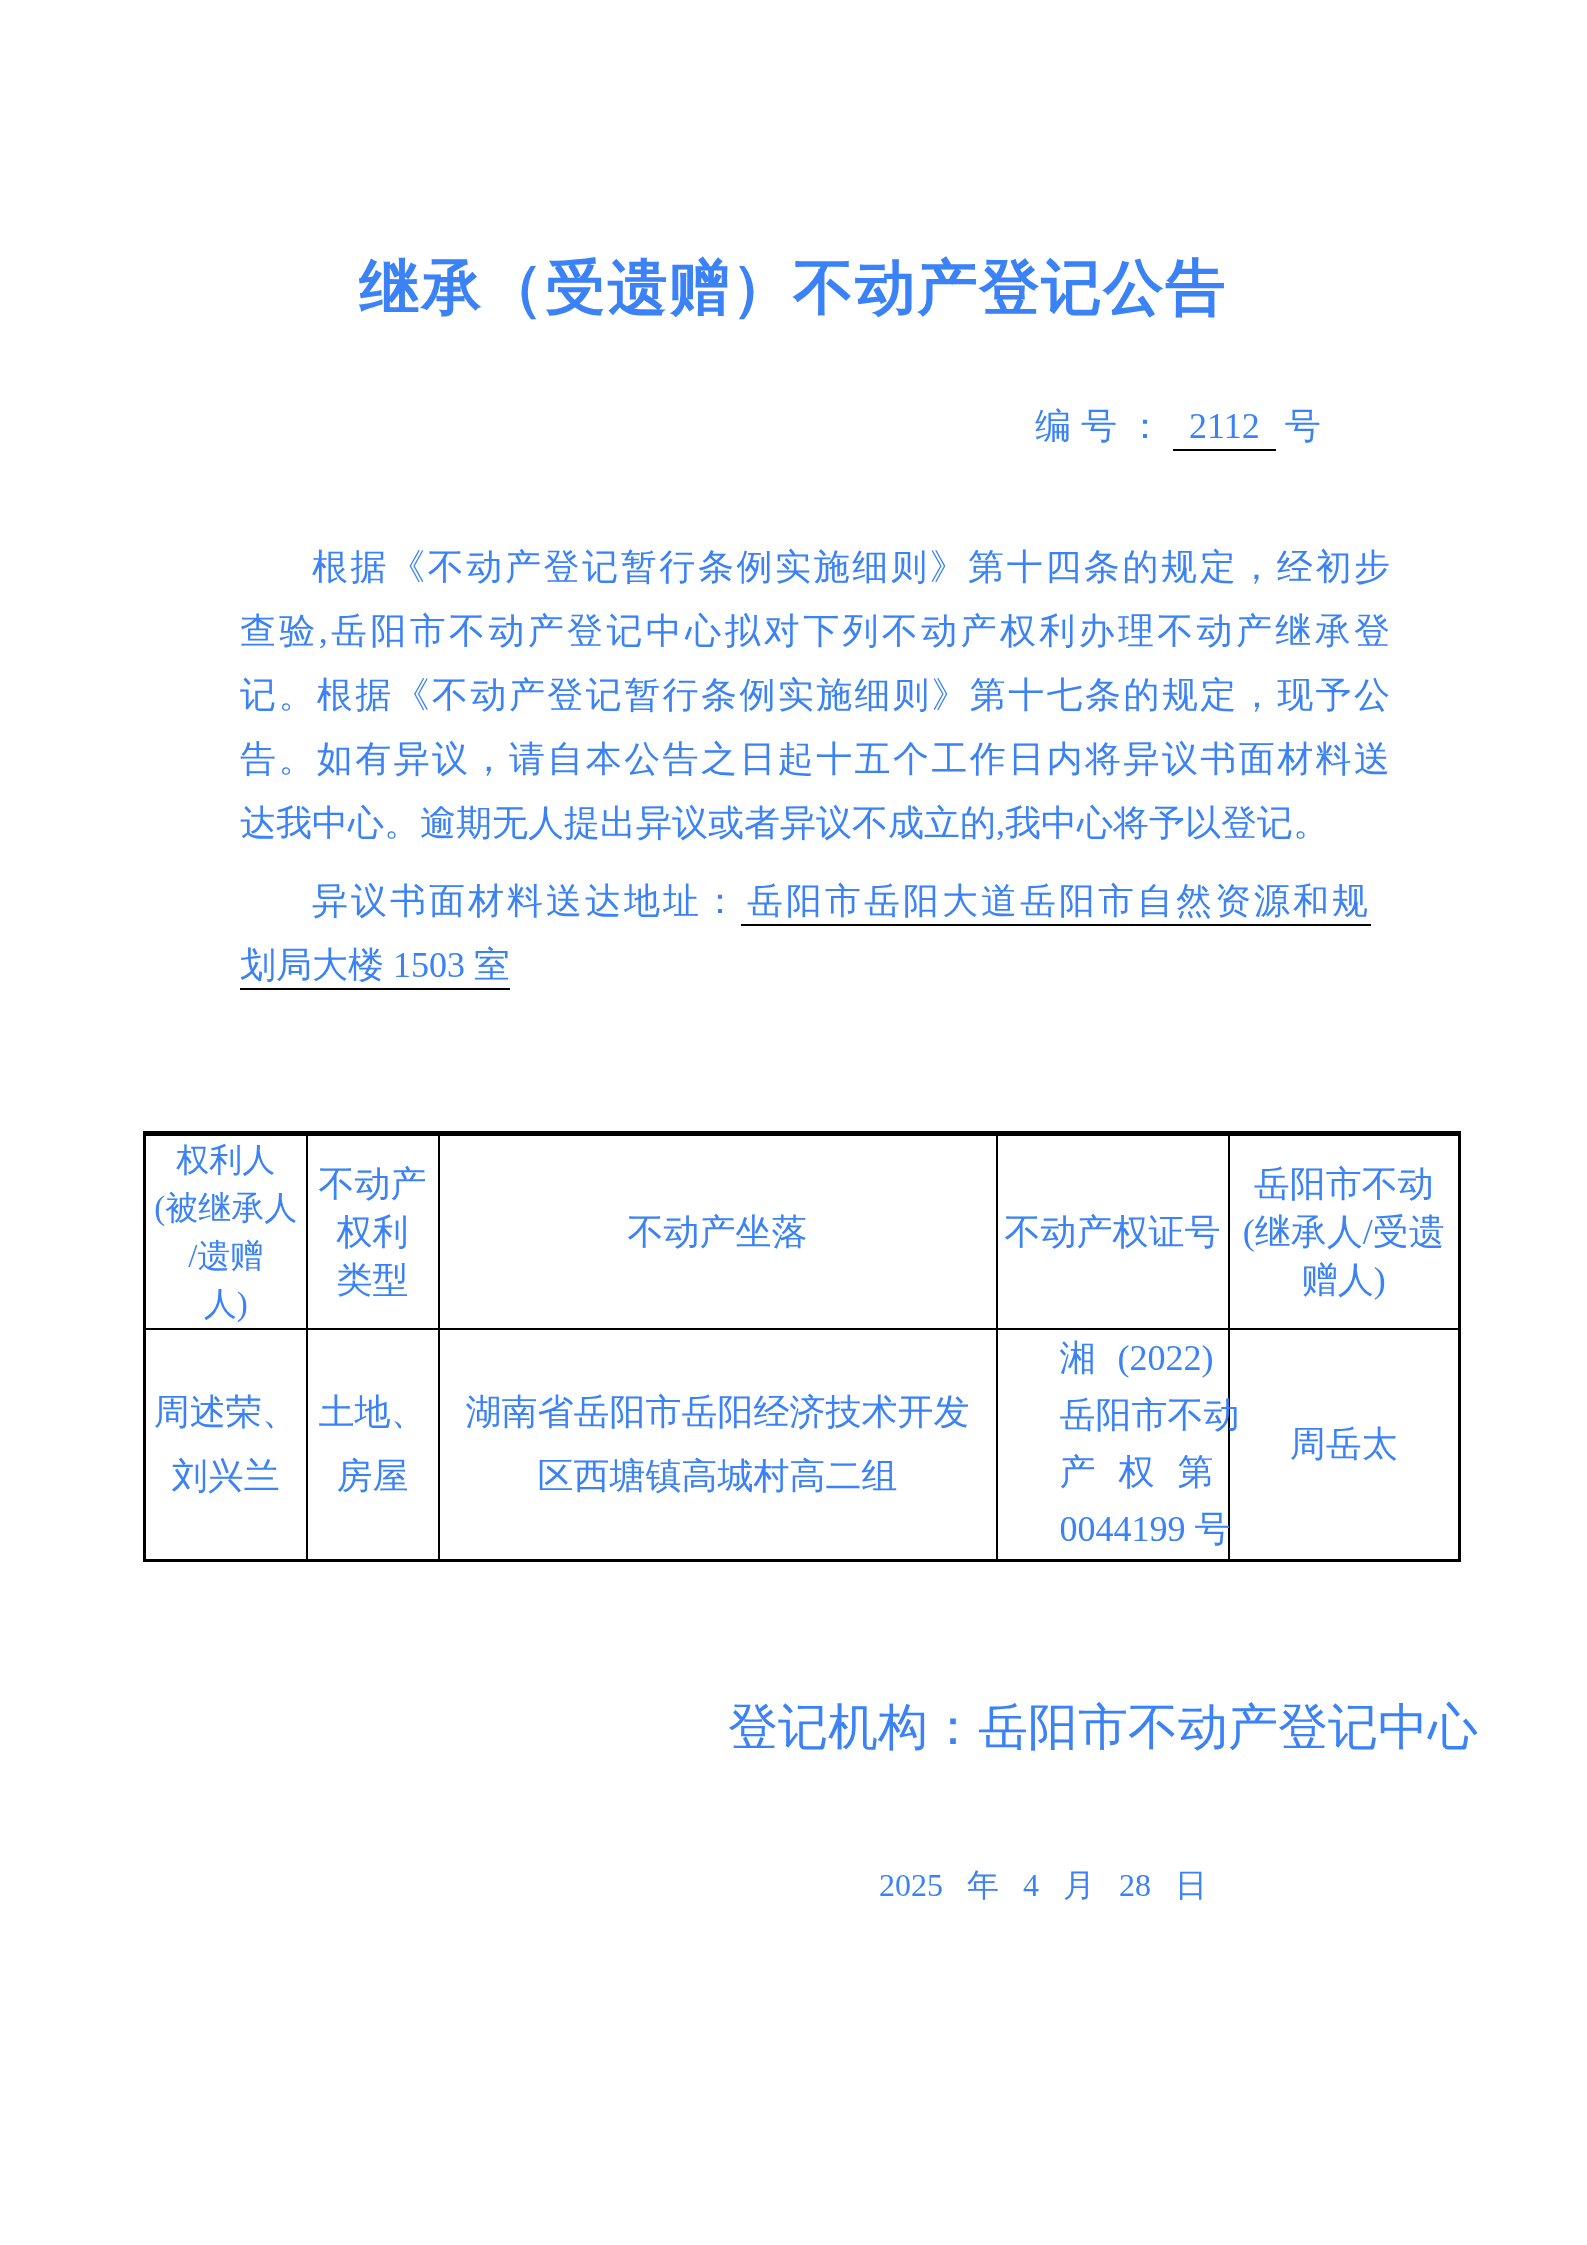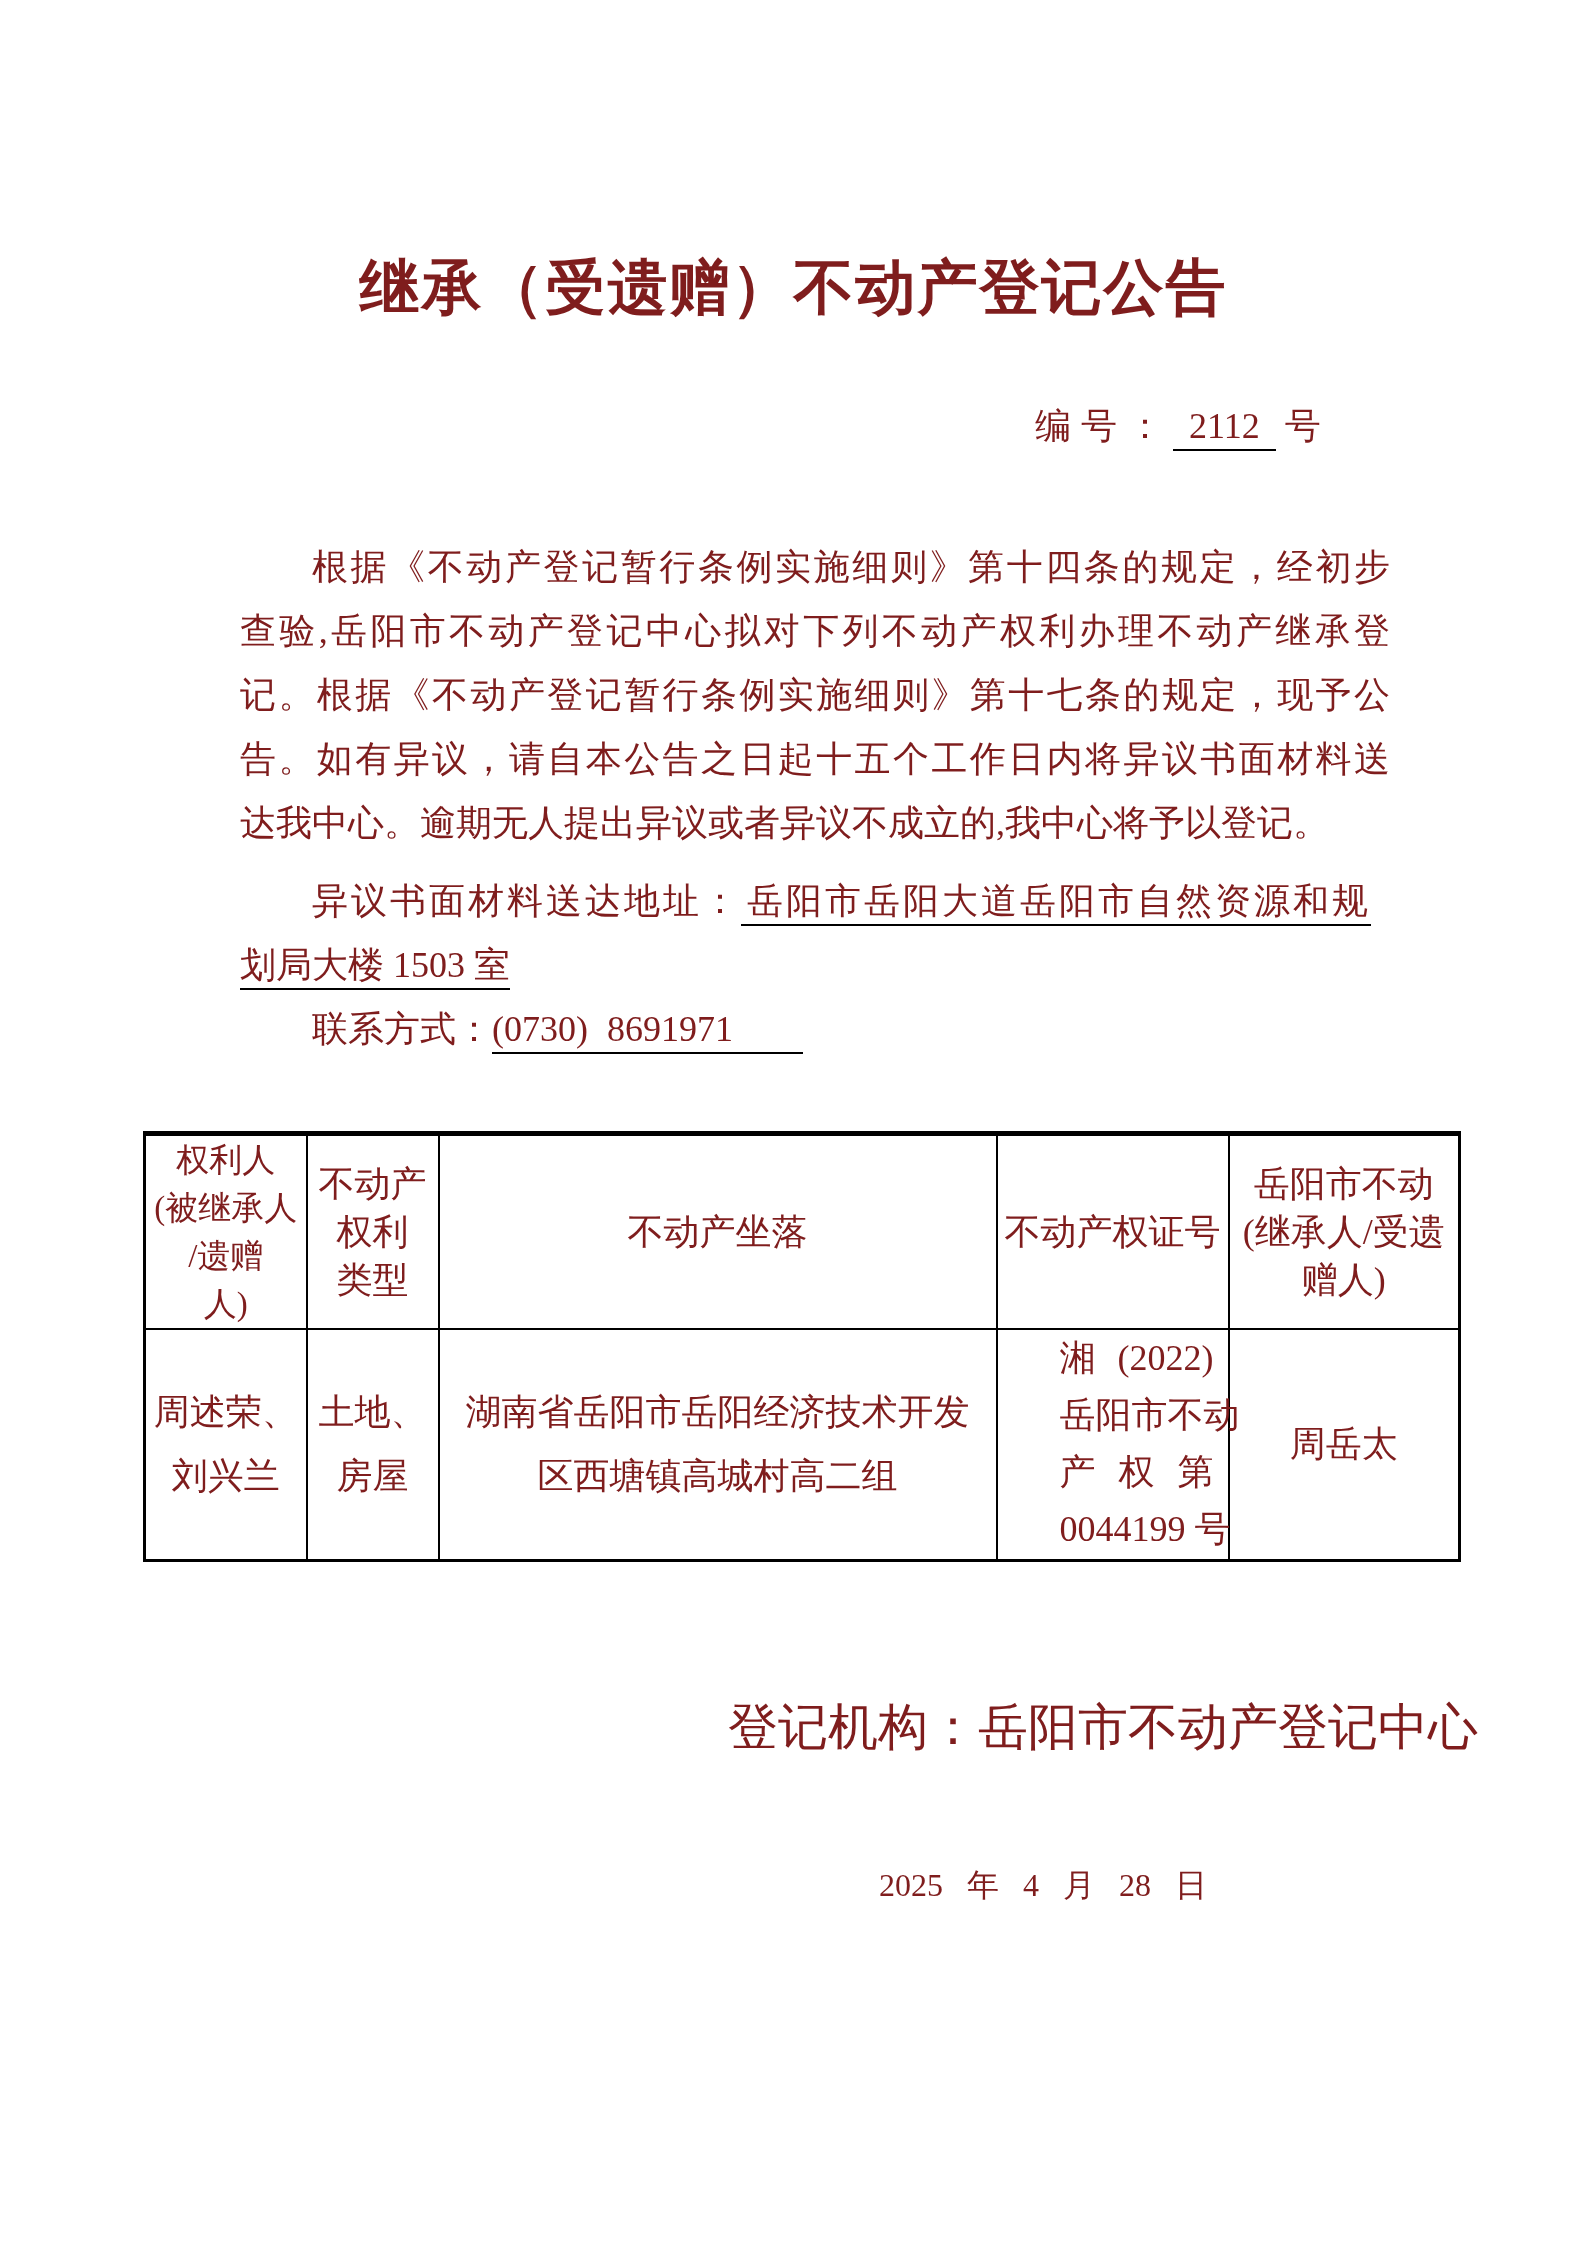--- a/index.html
+++ b/index.html
@@ -2,21 +2,21 @@
 <html><head>
 <meta charset="utf-8">
 <style>
   html,body{margin:0;padding:0;background:#888;}
   .page{
     position:relative;
     width:1587px;height:2245px;
     margin:0 auto;
     background:#ffffff;
     font-family:"Liberation Serif","DejaVu Serif",serif;
-    color:#7f1d1d;
+    color:#3b82f6;
     overflow:hidden;
   }
   .title{
     position:absolute;
     left:0;top:248px;width:1587px;
     margin:0;
     text-align:center;
     font-family:"Liberation Sans","DejaVu Sans",sans-serif;
     font-weight:bold;
     font-size:60px;
@@ -114,23 +114,20 @@
     <div class="jline">查验,岳阳市不动产登记中心拟对下列不动产权利办理不动产继承登</div>
     <div class="jline">记。根据《不动产登记暂行条例实施细则》第十七条的规定，现予公</div>
     <div class="jline">告。如有异议，请自本公告之日起十五个工作日内将异议书面材料送</div>
     <div>达我中心。逾期无人提出异议或者异议不成立的,我中心将予以登记。</div>
     <div class="indent addr1">
       <span>异议书面材料送达地址：</span><span class="u">岳阳市岳阳大道岳阳市自然资源和规</span>
     </div>
     <div>
       <span class="u">划局大楼 1503 室</span>
     </div>
-    <div class="indent contact-line">
-      <span>联系方式：</span><span class="u">(0730) 8691971</span>
-    </div>
   </div>
 
   <table class="reg">
     <colgroup>
       <col style="width:162px">
         <col style="width:132px">
         <col style="width:558px">
         <col style="width:232px">
         <col style="width:231px">
     </colgroup>

